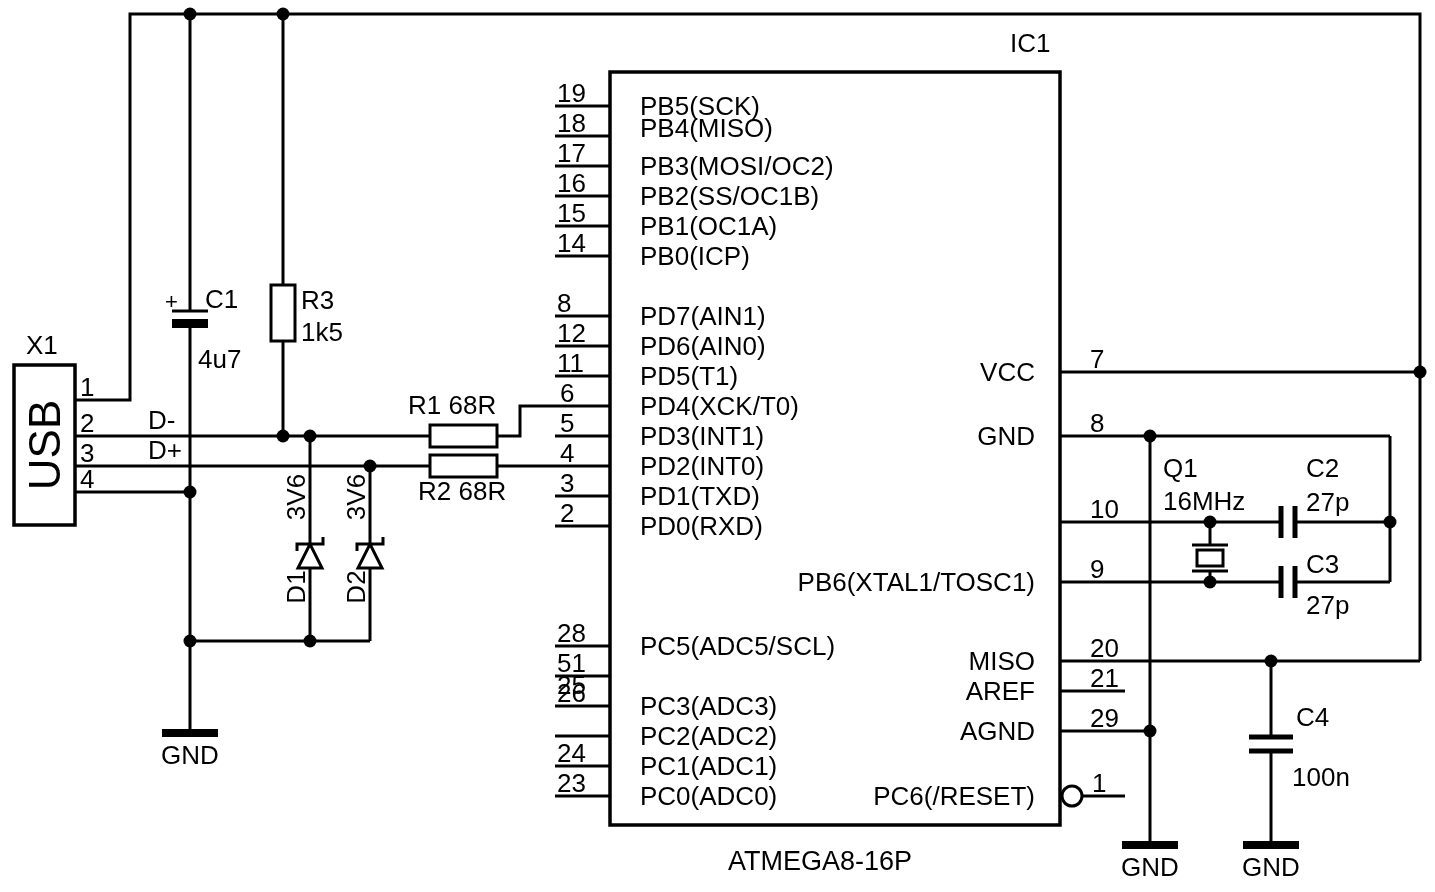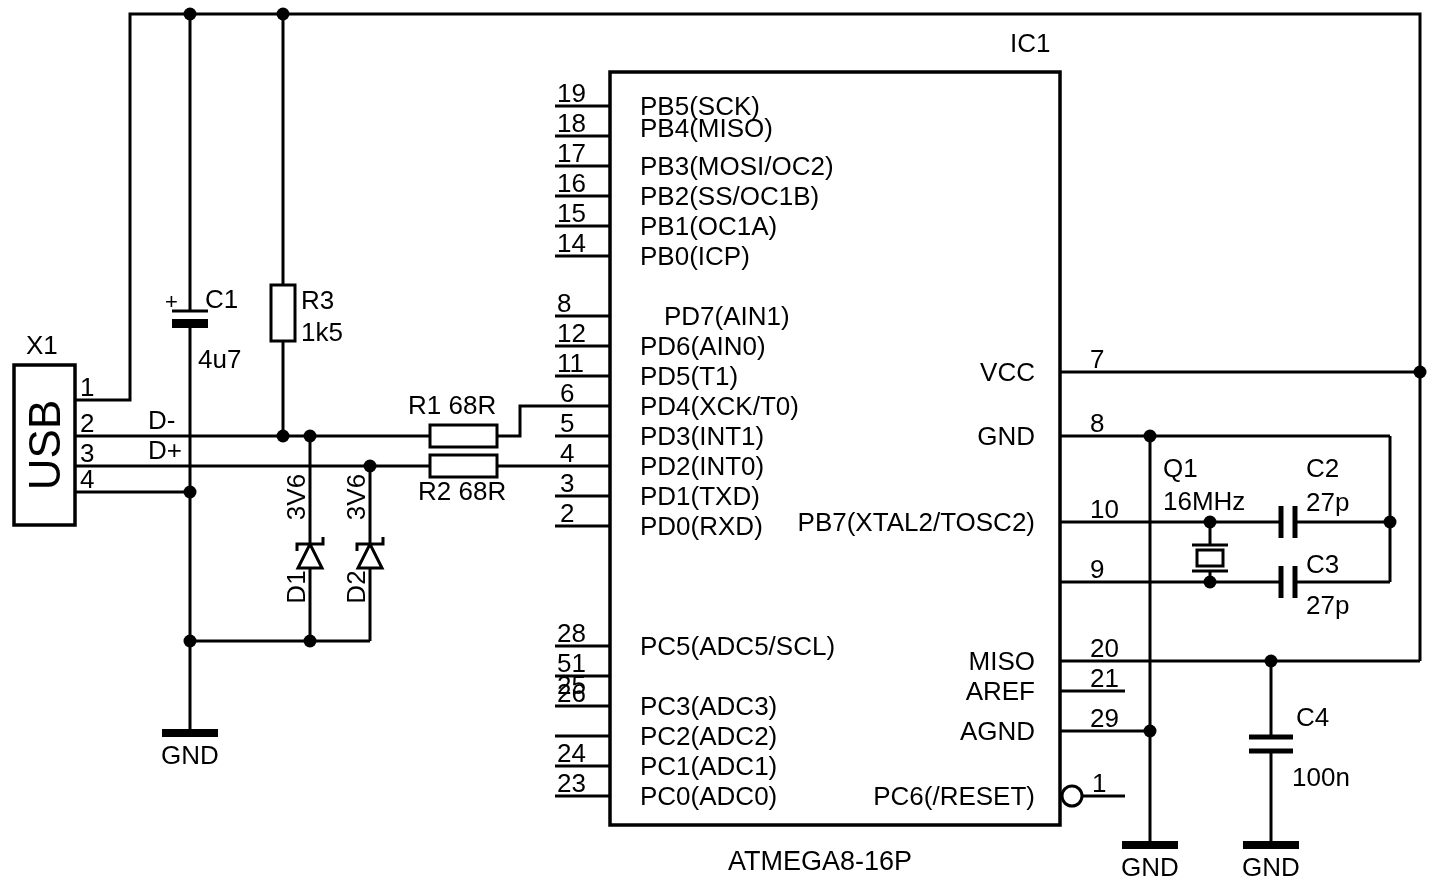--- a/index.html
+++ b/index.html
@@ -207,21 +207,21 @@
   <div class="lbl" style="left:557px;top:672px">25</div>
   <div class="lbl" style="left:557px;top:740px">24</div>
   <div class="lbl" style="left:557px;top:770px">23</div>
 
   <div class="lbl" style="left:640px;top:93px">PB5(SCK)</div>
   <div class="lbl" style="left:640px;top:115px">PB4(MISO)</div>
   <div class="lbl" style="left:640px;top:153px">PB3(MOSI/OC2)</div>
   <div class="lbl" style="left:640px;top:183px">PB2(SS/OC1B)</div>
   <div class="lbl" style="left:640px;top:213px">PB1(OC1A)</div>
   <div class="lbl" style="left:640px;top:243px">PB0(ICP)</div>
-  <div class="lbl" style="left:664px;top:303px">PD7(AIN1)</div>
+  <div class="lbl" style="left:640px;top:303px">PD7(AIN1)</div>
   <div class="lbl" style="left:640px;top:333px">PD6(AIN0)</div>
   <div class="lbl" style="left:640px;top:363px">PD5(T1)</div>
   <div class="lbl" style="left:640px;top:393px">PD4(XCK/T0)</div>
   <div class="lbl" style="left:640px;top:423px">PD3(INT1)</div>
   <div class="lbl" style="left:640px;top:453px">PD2(INT0)</div>
   <div class="lbl" style="left:640px;top:483px">PD1(TXD)</div>
   <div class="lbl" style="left:640px;top:513px">PD0(RXD)</div>
   <div class="lbl" style="left:640px;top:633px">PC5(ADC5/SCL)</div>
   <div class="lbl" style="left:640px;top:693px">PC3(ADC3)</div>
   <div class="lbl" style="left:640px;top:723px">PC2(ADC2)</div>
@@ -232,19 +232,19 @@
   <div class="lbl" style="left:1090px;top:410px">8</div>
   <div class="lbl" style="left:1090px;top:496px">10</div>
   <div class="lbl" style="left:1090px;top:556px">9</div>
   <div class="lbl" style="left:1090px;top:635px">20</div>
   <div class="lbl" style="left:1090px;top:665px">21</div>
   <div class="lbl" style="left:1090px;top:705px">29</div>
   <div class="lbl" style="left:1092px;top:770px">1</div>
 
   <div class="pin-lbl-right" style="top:359px">VCC</div>
   <div class="pin-lbl-right" style="top:423px">GND</div>
-  <div class="pin-lbl-right" style="top:509px">PB7(XTAL2/TOSC2)</div>
+  <div class="pin-lbl-right" style="top:569px">PB6(XTAL1/TOSC1)</div>
   <div class="pin-lbl-right" style="top:648px">MISO</div>
   <div class="pin-lbl-right" style="top:678px">AREF</div>
   <div class="pin-lbl-right" style="top:718px">AGND</div>
   <div class="pin-lbl-right" style="top:783px">PC6(/RESET)</div>
 
 </div>
 
 </body></html>

